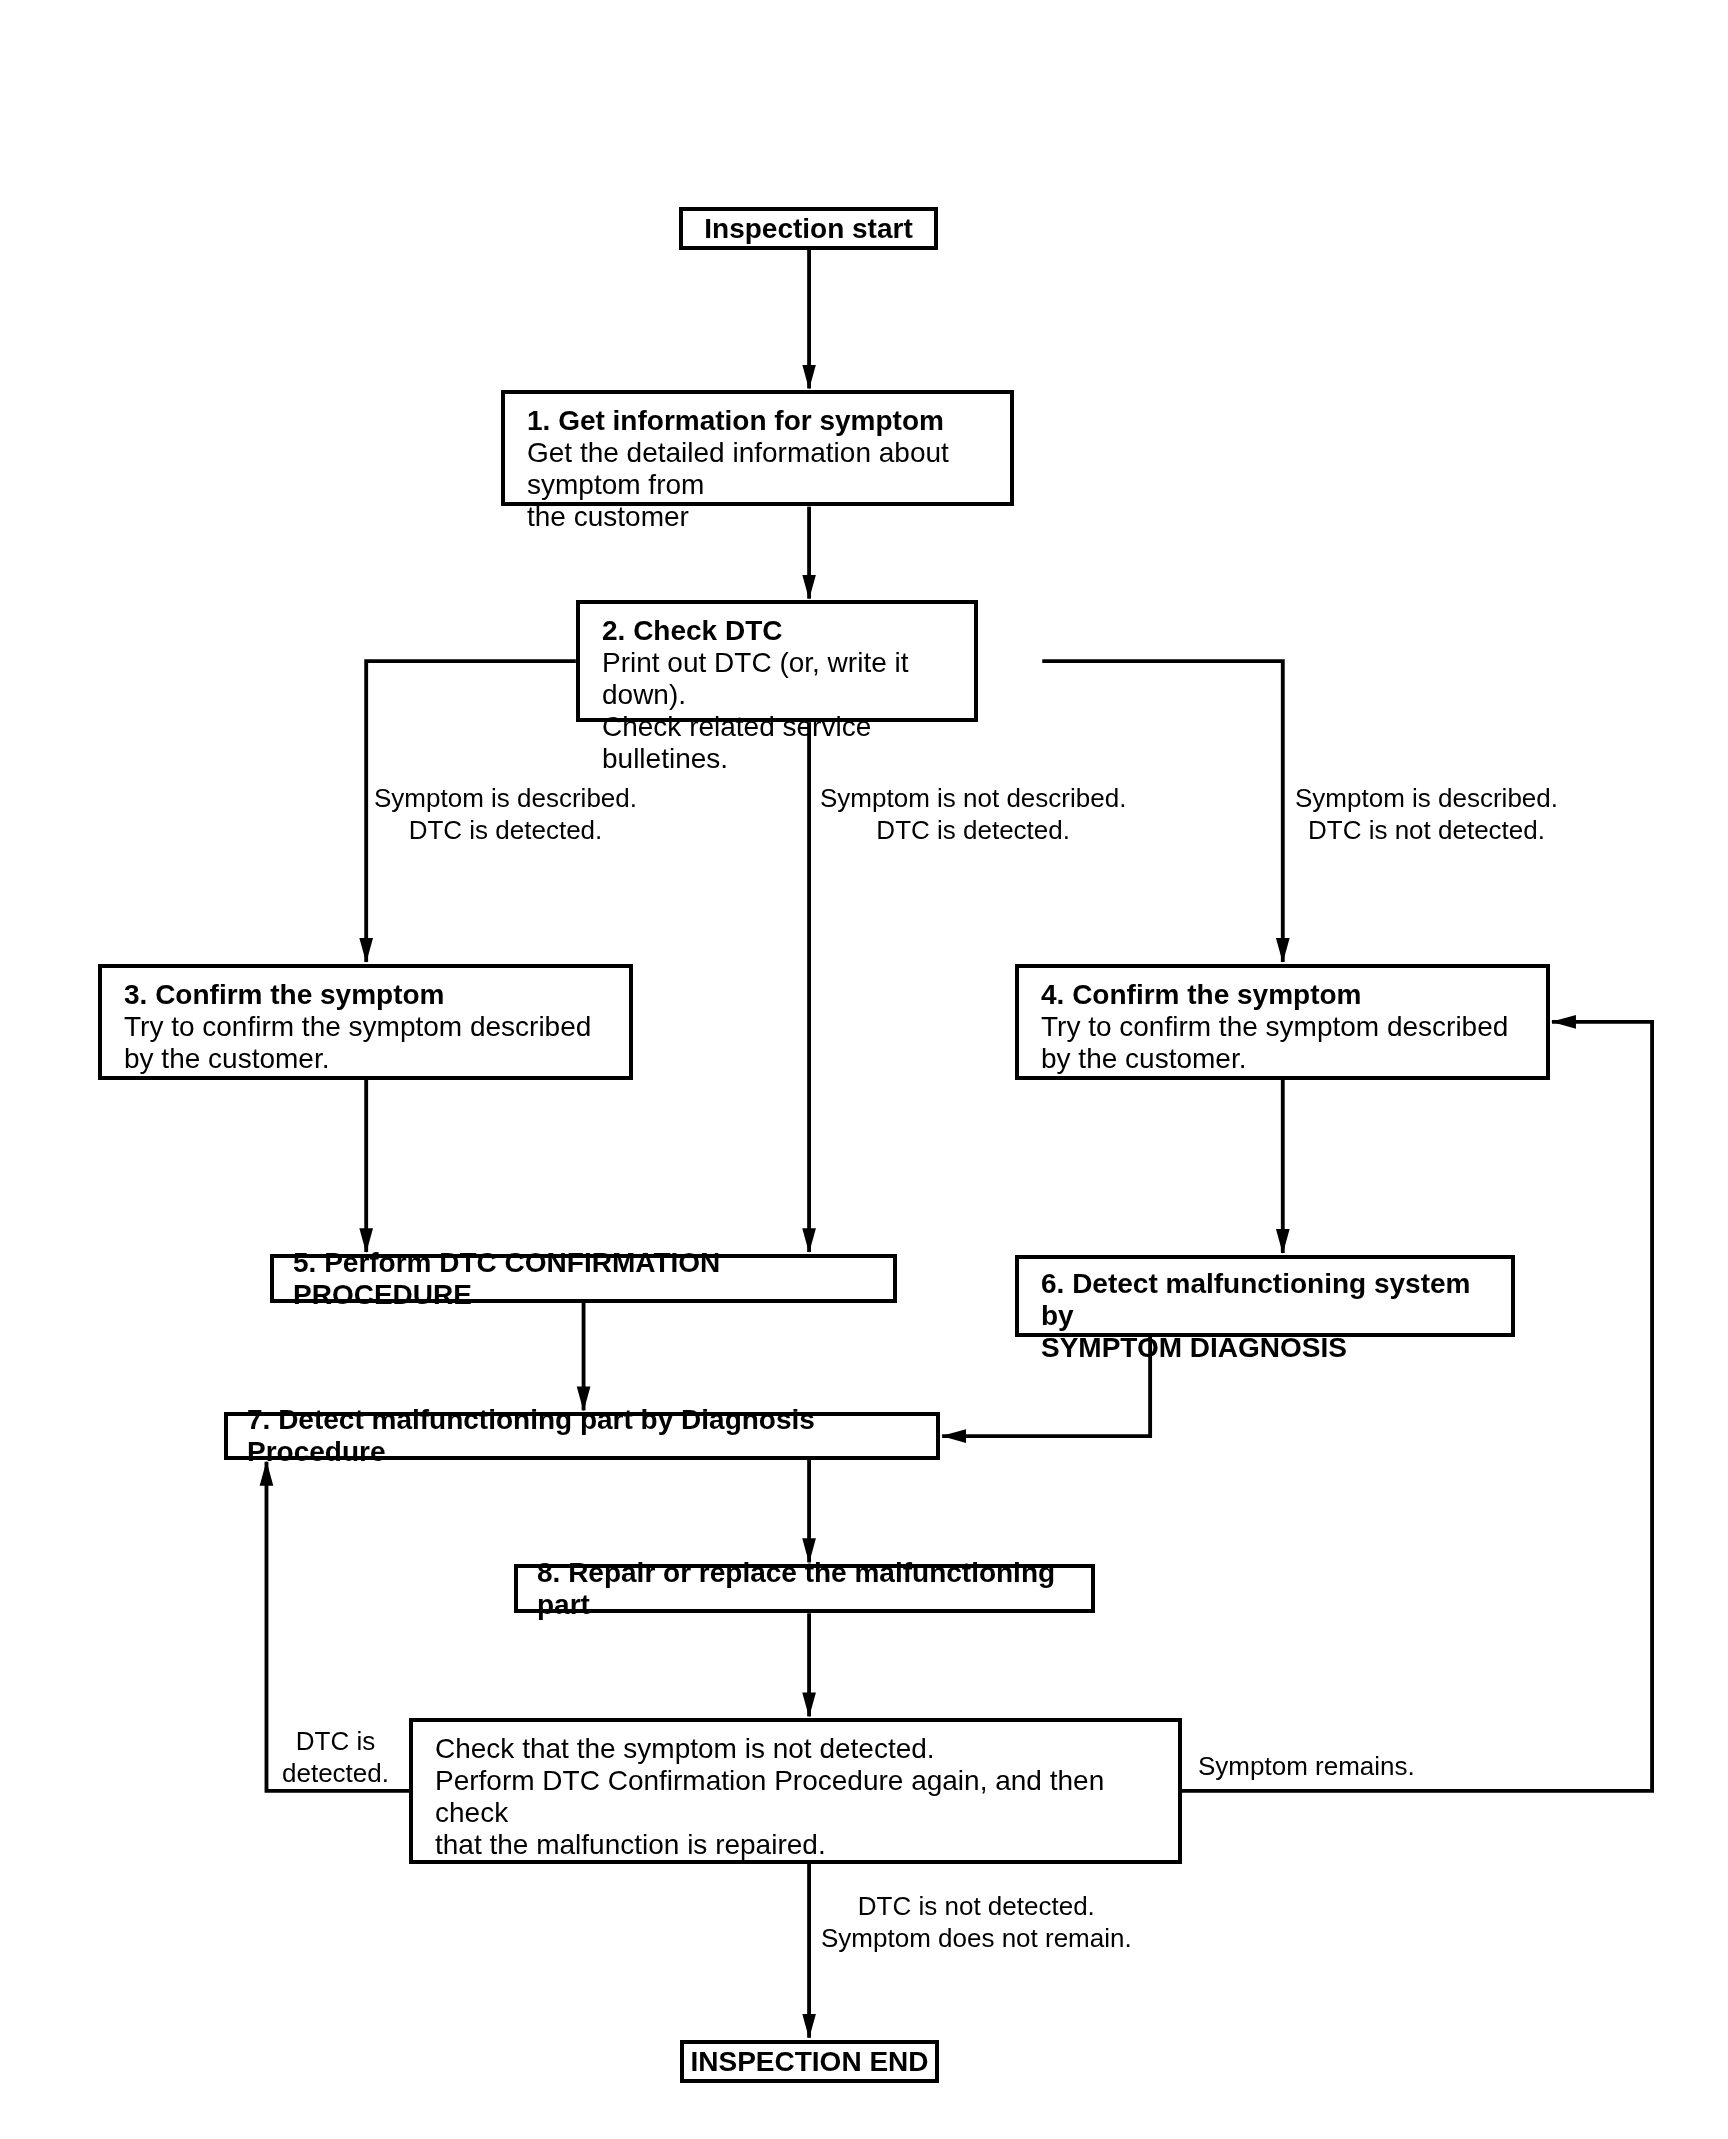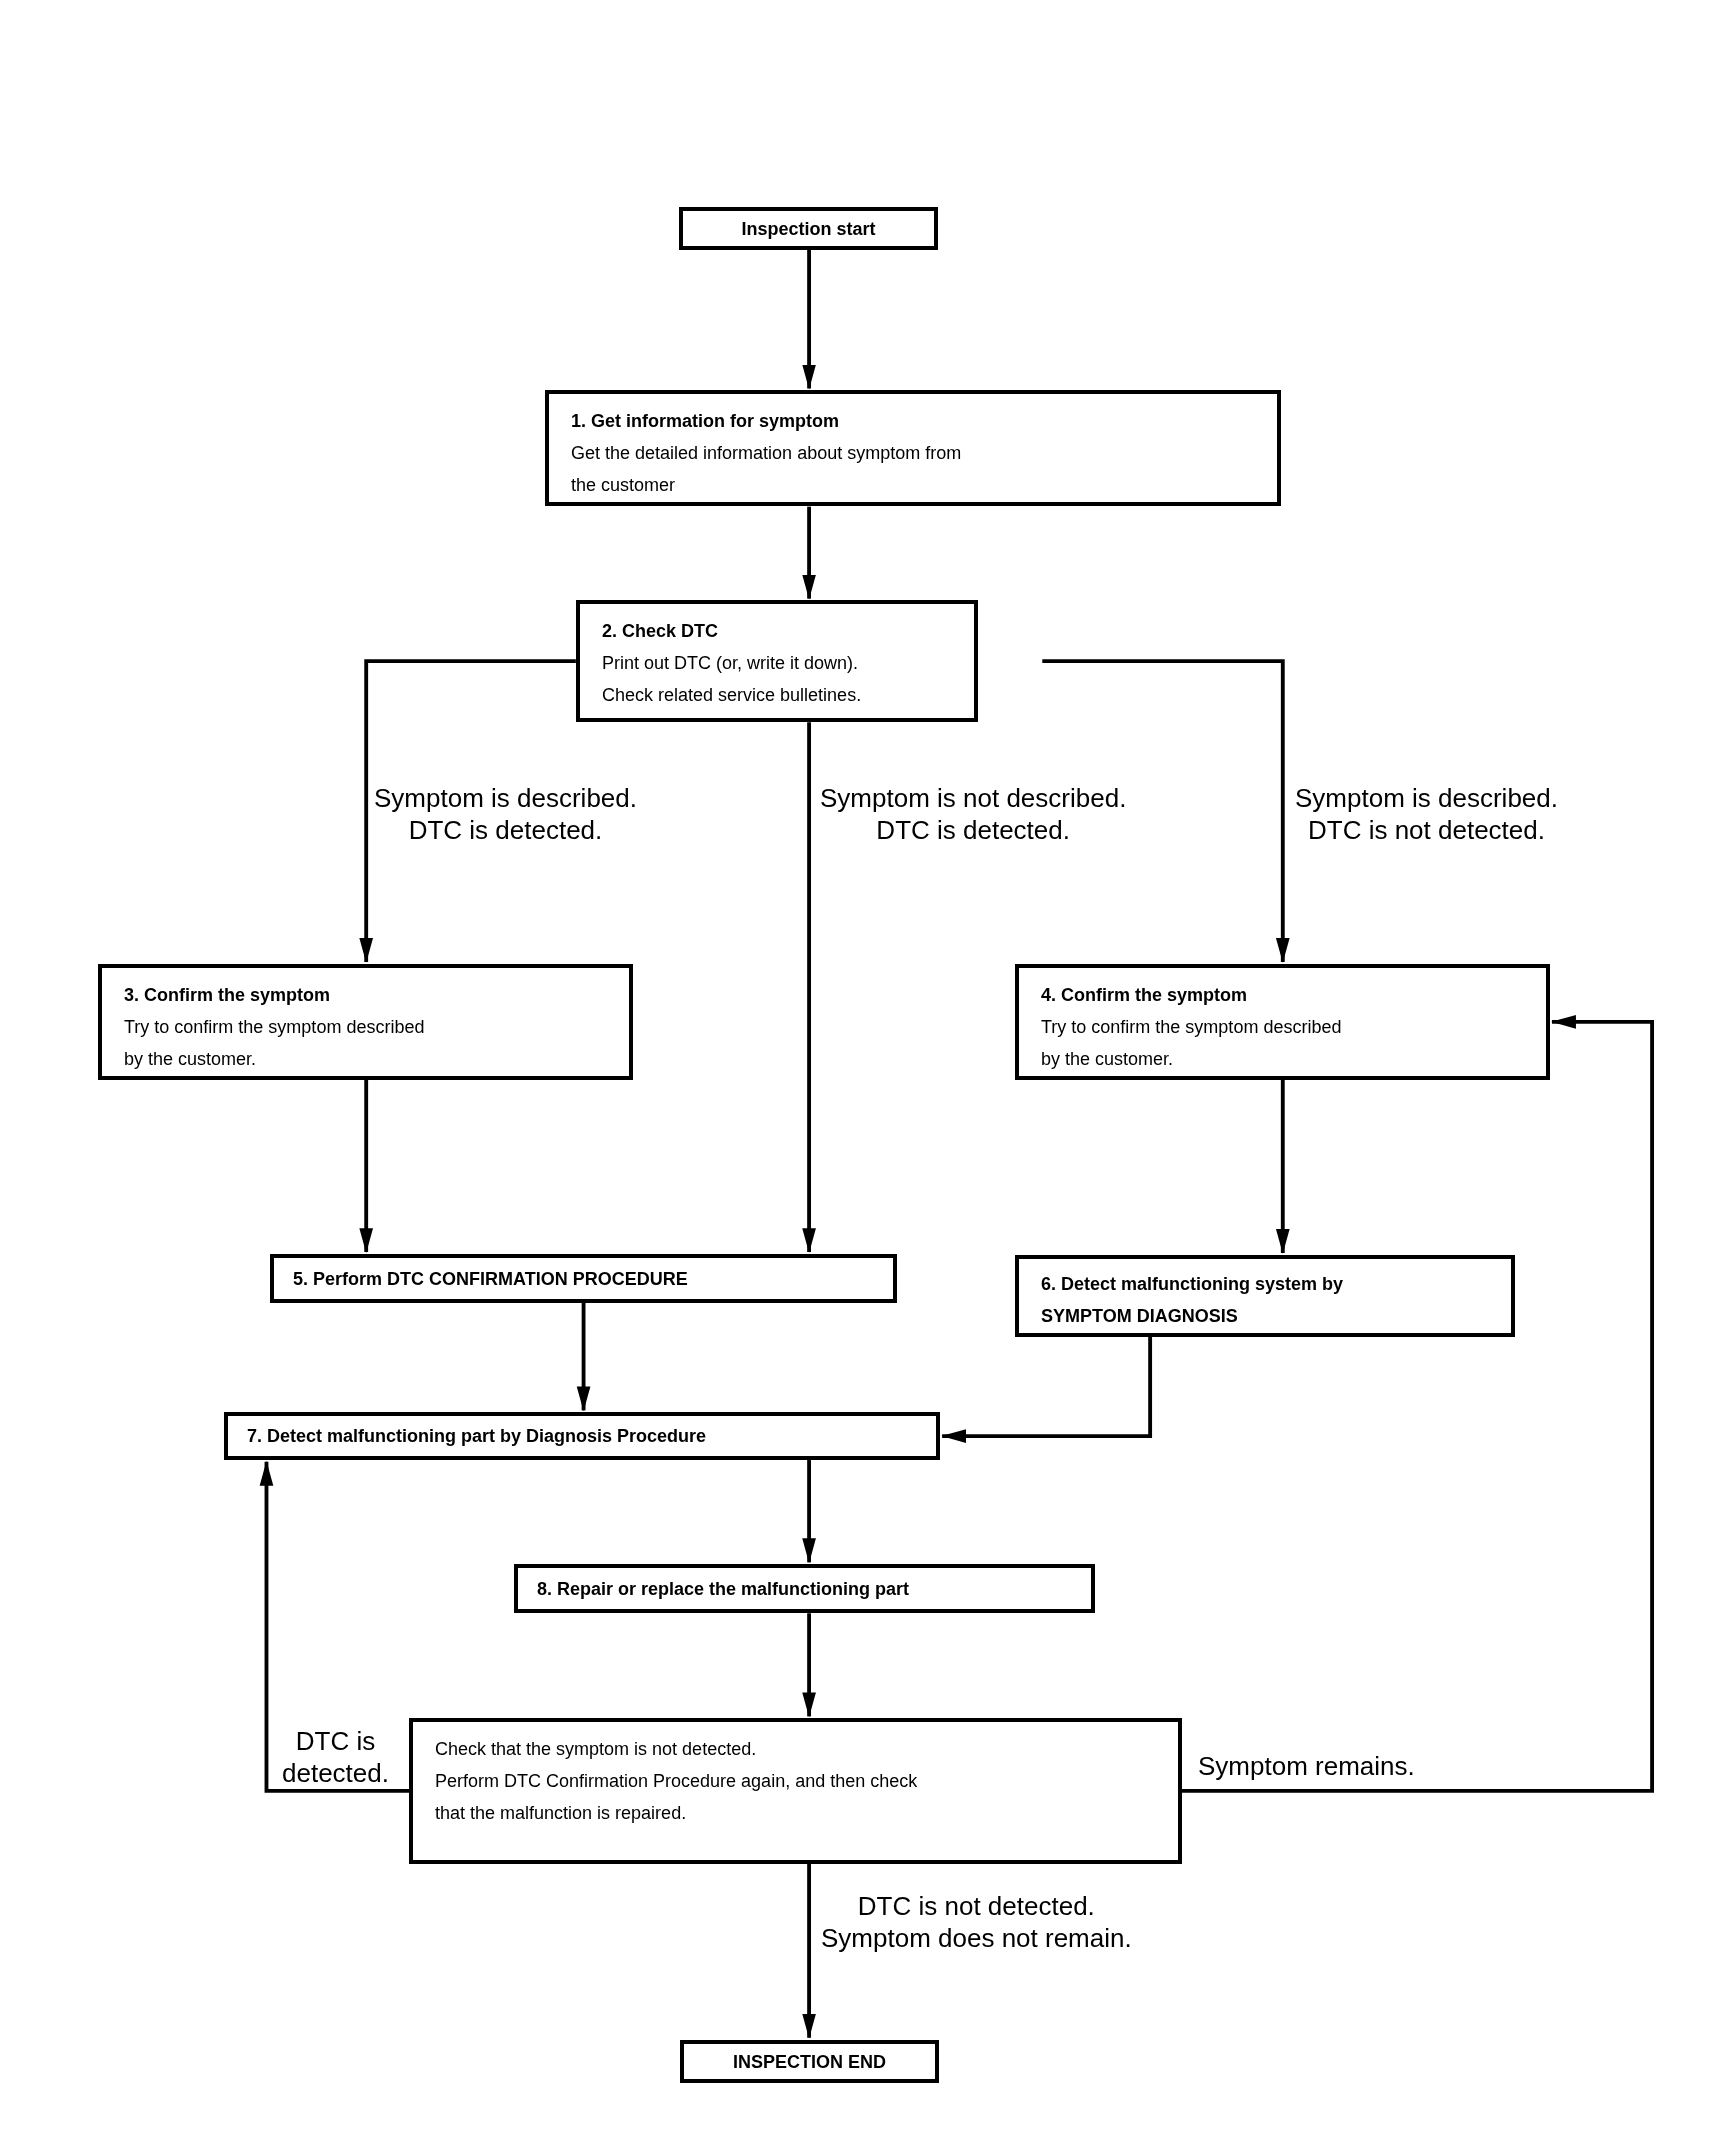--- a/index.html
+++ b/index.html
@@ -20,21 +20,21 @@
     left: 0;
     top: 0;
     width: 1729px;
     height: 2342px;
   }
   .node {
     position: absolute;
     box-sizing: border-box;
     background: #ffffff;
     border: 4.3px solid #000000;
-    font-size: 18px;
+    font-size: 28px;
     line-height: 32px;
   }
   .node .title {
     font-weight: bold;
     white-space: pre-line;
     display: block;
   }
   .node .body {
     white-space: pre-line;
     display: block;
@@ -57,21 +57,21 @@
   .edge-label {
     position: absolute;
     font-size: 26px;
     line-height: 32px;
     white-space: pre-line;
     text-align: center;
   }
 
   
   #n-start { left: 679px; top: 207px;  width: 259px;  height: 43px; }
-  #n-1     { left: 501px; top: 390px;  width: 736px; height: 116px; margin-left: 44px; }
+  #n-1     { left: 501px; top: 390px;  width: 513px; height: 116px; }
   #n-2     { left: 576px; top: 600px; width: 402px; height: 122px; }
   #n-3     { left: 98px;  top: 964px; width: 535px; height: 116px; }
   #n-4     { left: 1015px; top: 964px; width: 535px; height: 116px; }
   #n-5     { left: 270px;  top: 1254px; width: 627px; height: 49px; }
   #n-6     { left: 1015px; top: 1255px; width: 500px; height: 82px; padding-top: 8.6px; }
   #n-7     { left: 224px;  top: 1412px; width: 716px; height: 48px; }
   #n-8     { left: 514px; top: 1564px; width: 581px; height: 49px; }
   #n-9     { left: 409px;  top: 1718px; width: 773px; height: 146px; }
   #n-end   { left: 680px; top: 2040px; width: 259px;  height: 43px; }
 

